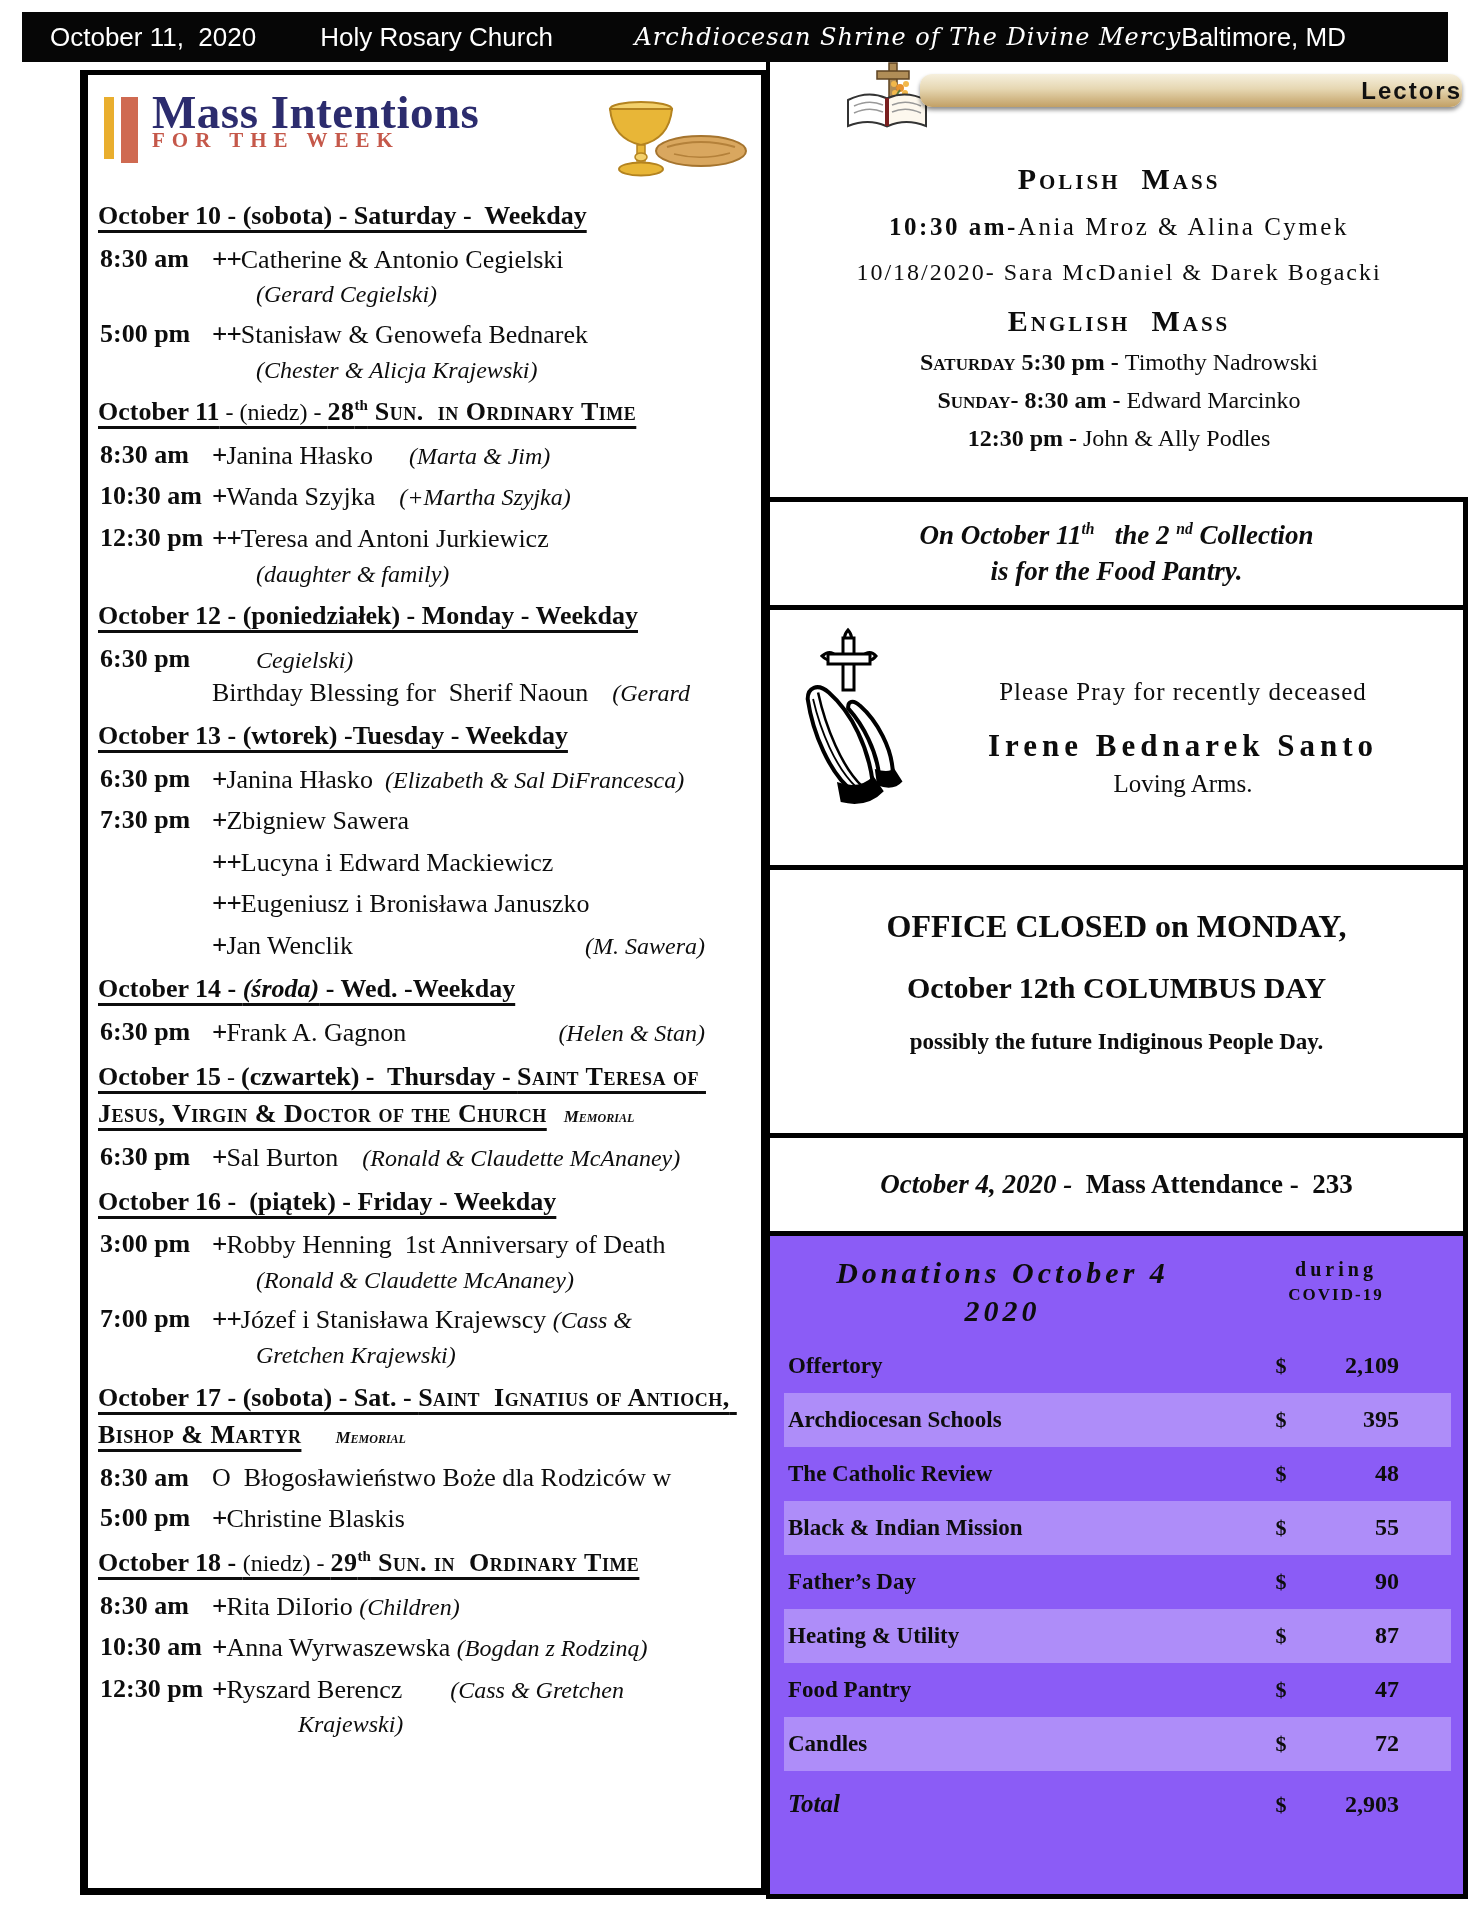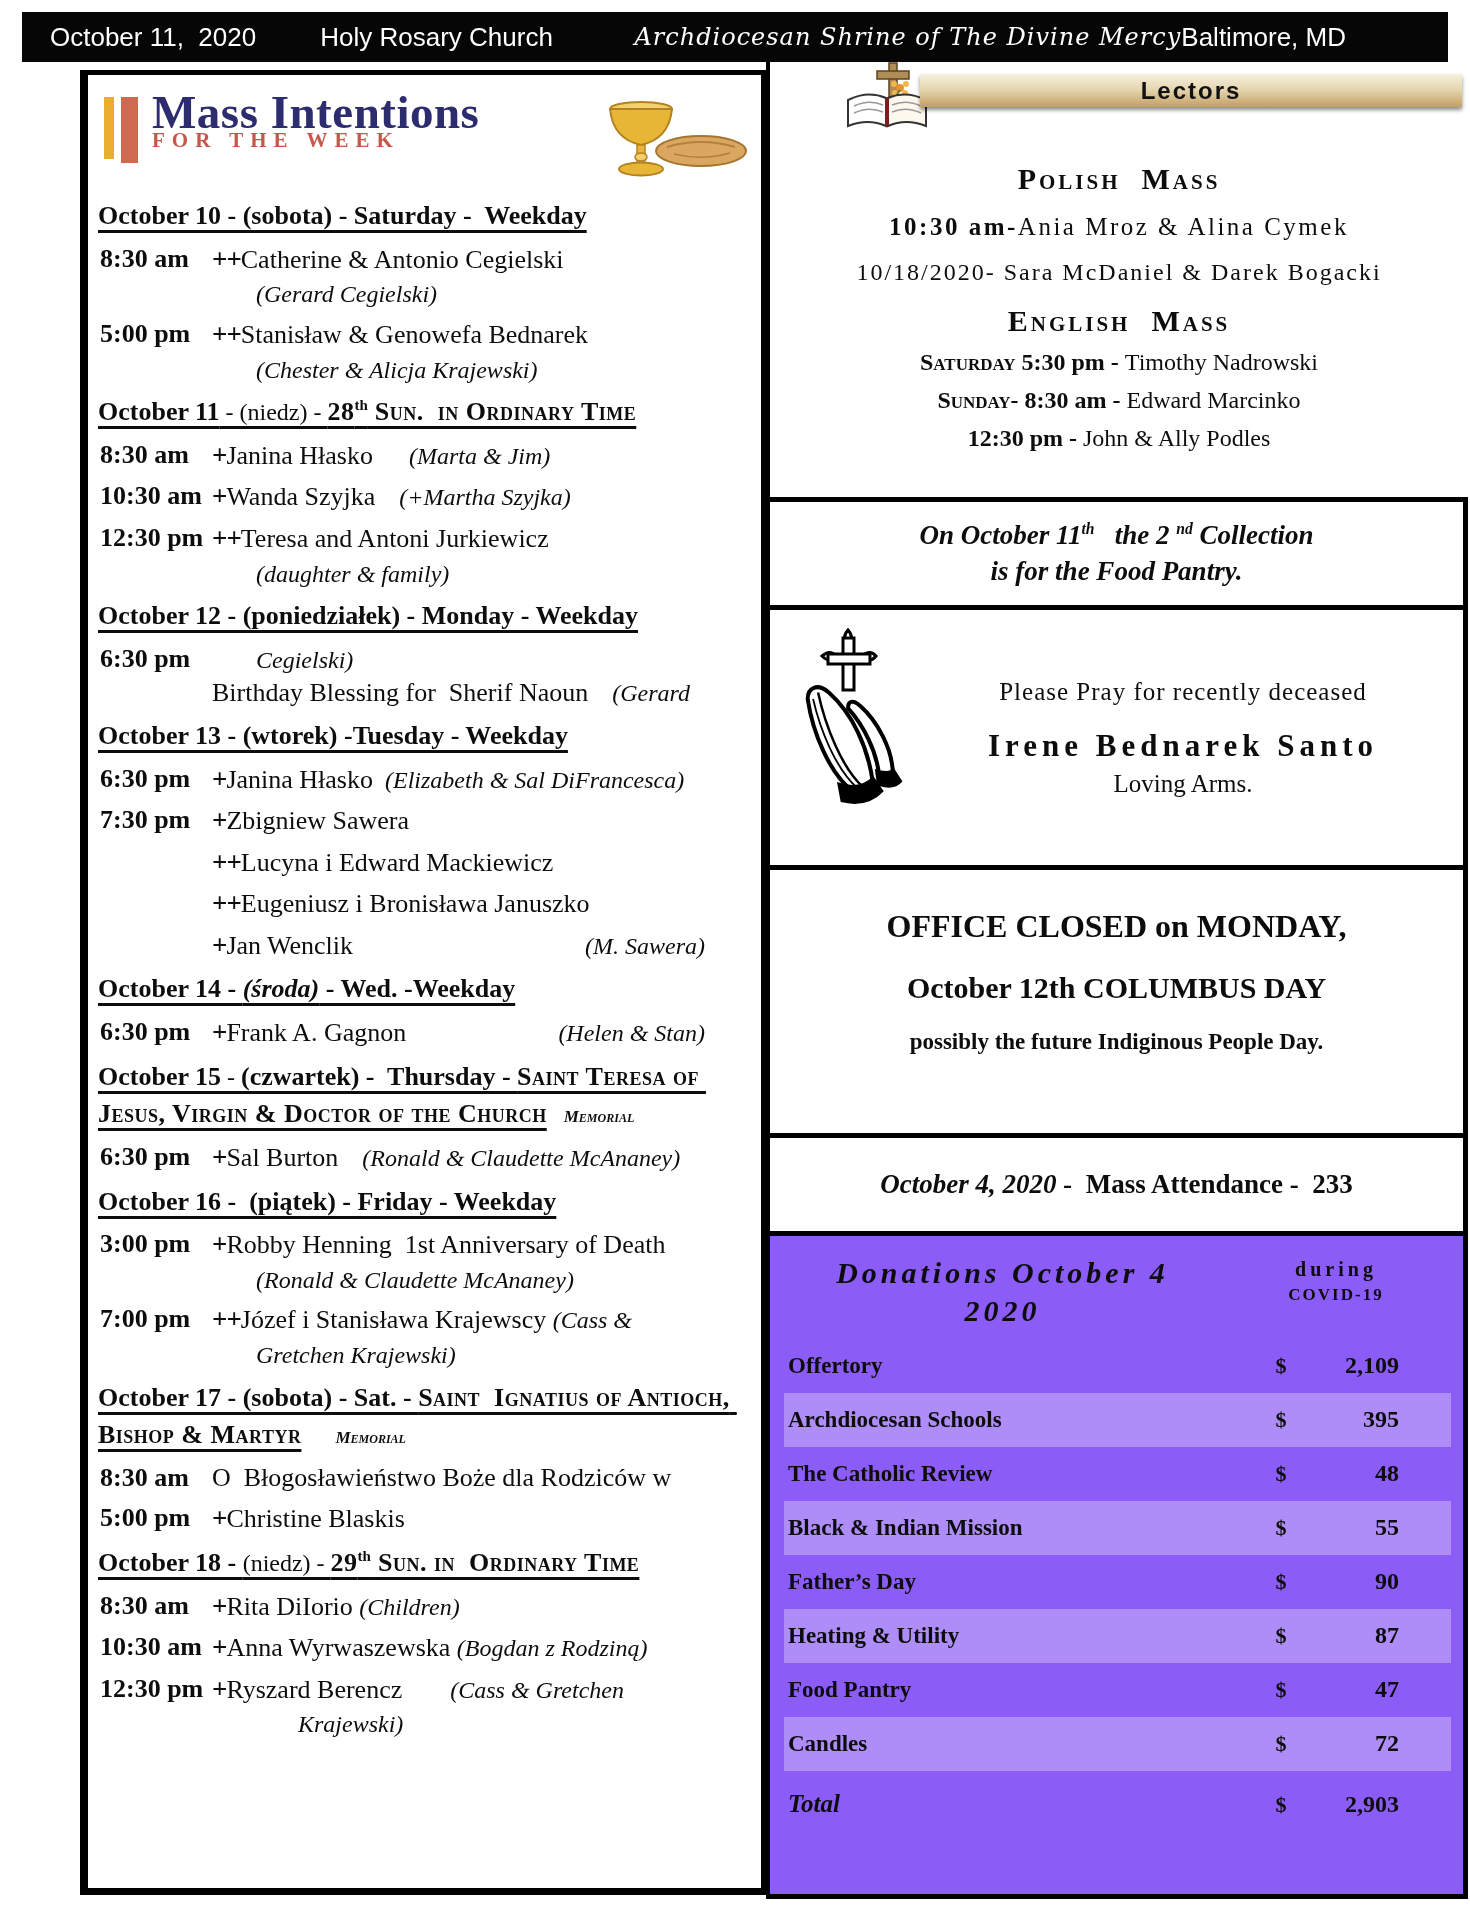--- a/index.html
+++ b/index.html
@@ -83,21 +83,21 @@
   .rbox.last{border-bottom:5px solid #000;}
 
   
   .lectors-box{height:435px;padding:2px 6px 0 6px;}
   .lect-header{display:flex;align-items:flex-start;margin:0 0 2px 66px;}
   .lect-book{flex:none;margin-top:-2px;}
   .lect-banner{
     flex:1;height:33px;margin-top:10px;margin-left:-14px;
     background:linear-gradient(180deg,#f6f0de 0%,#e6d7b2 45%,#c2a065 100%);
     box-shadow:0 3px 4px rgba(0,0,0,0.45);
-    display:flex;align-items:center;justify-content:center;
+    display:flex;align-items:center;justify-content:flex-end;border-radius:12px;
   }
   .lect-banner-label{
     font-family:"Liberation Sans","DejaVu Sans",sans-serif;font-weight:700;
     font-size:24px;letter-spacing:2px;color:#111;
   }
   .mass-heading{
     text-align:center;font-variant:small-caps;font-weight:700;font-size:30px;
     letter-spacing:3px;margin-top:24px;white-space:pre;
   }
   .polish-lines .sline{text-align:center;font-size:25px;margin-top:17px;white-space:pre-wrap;}

